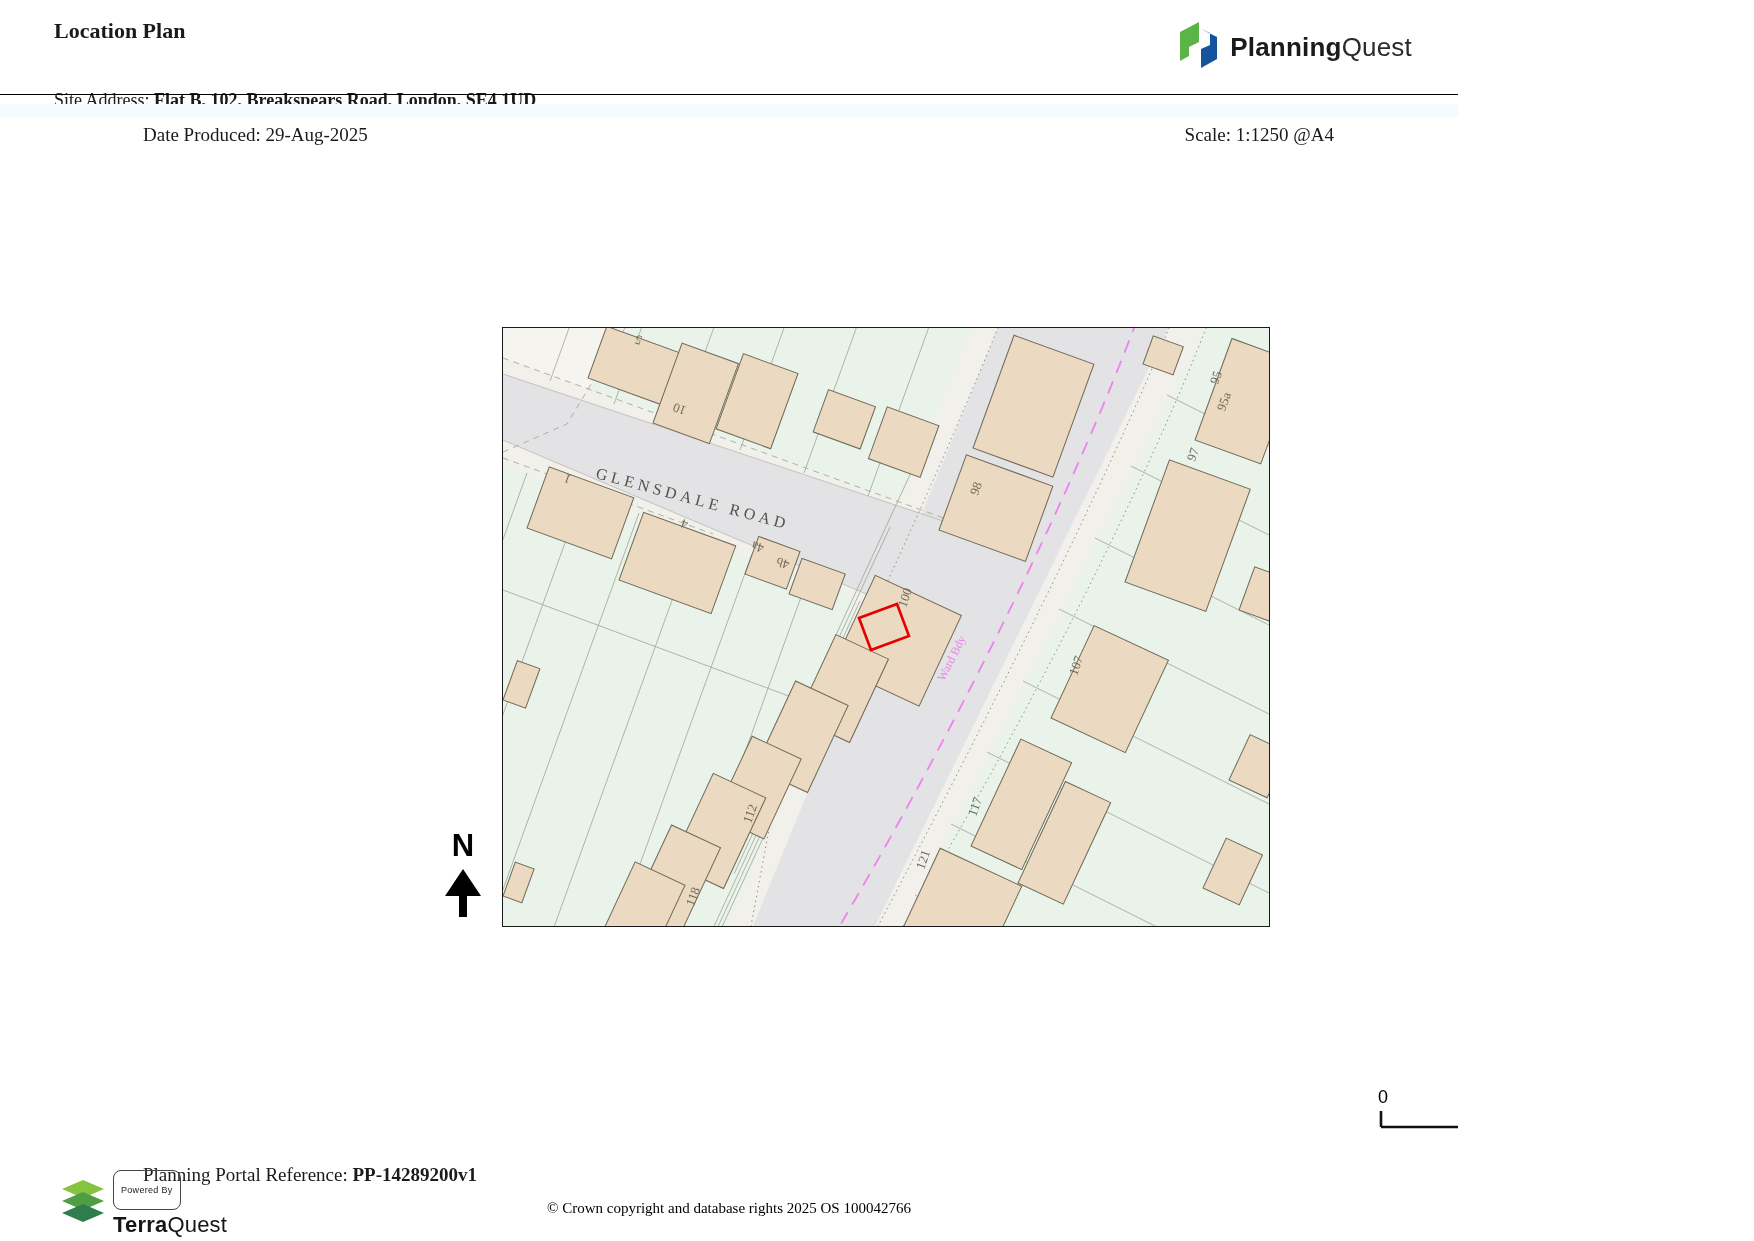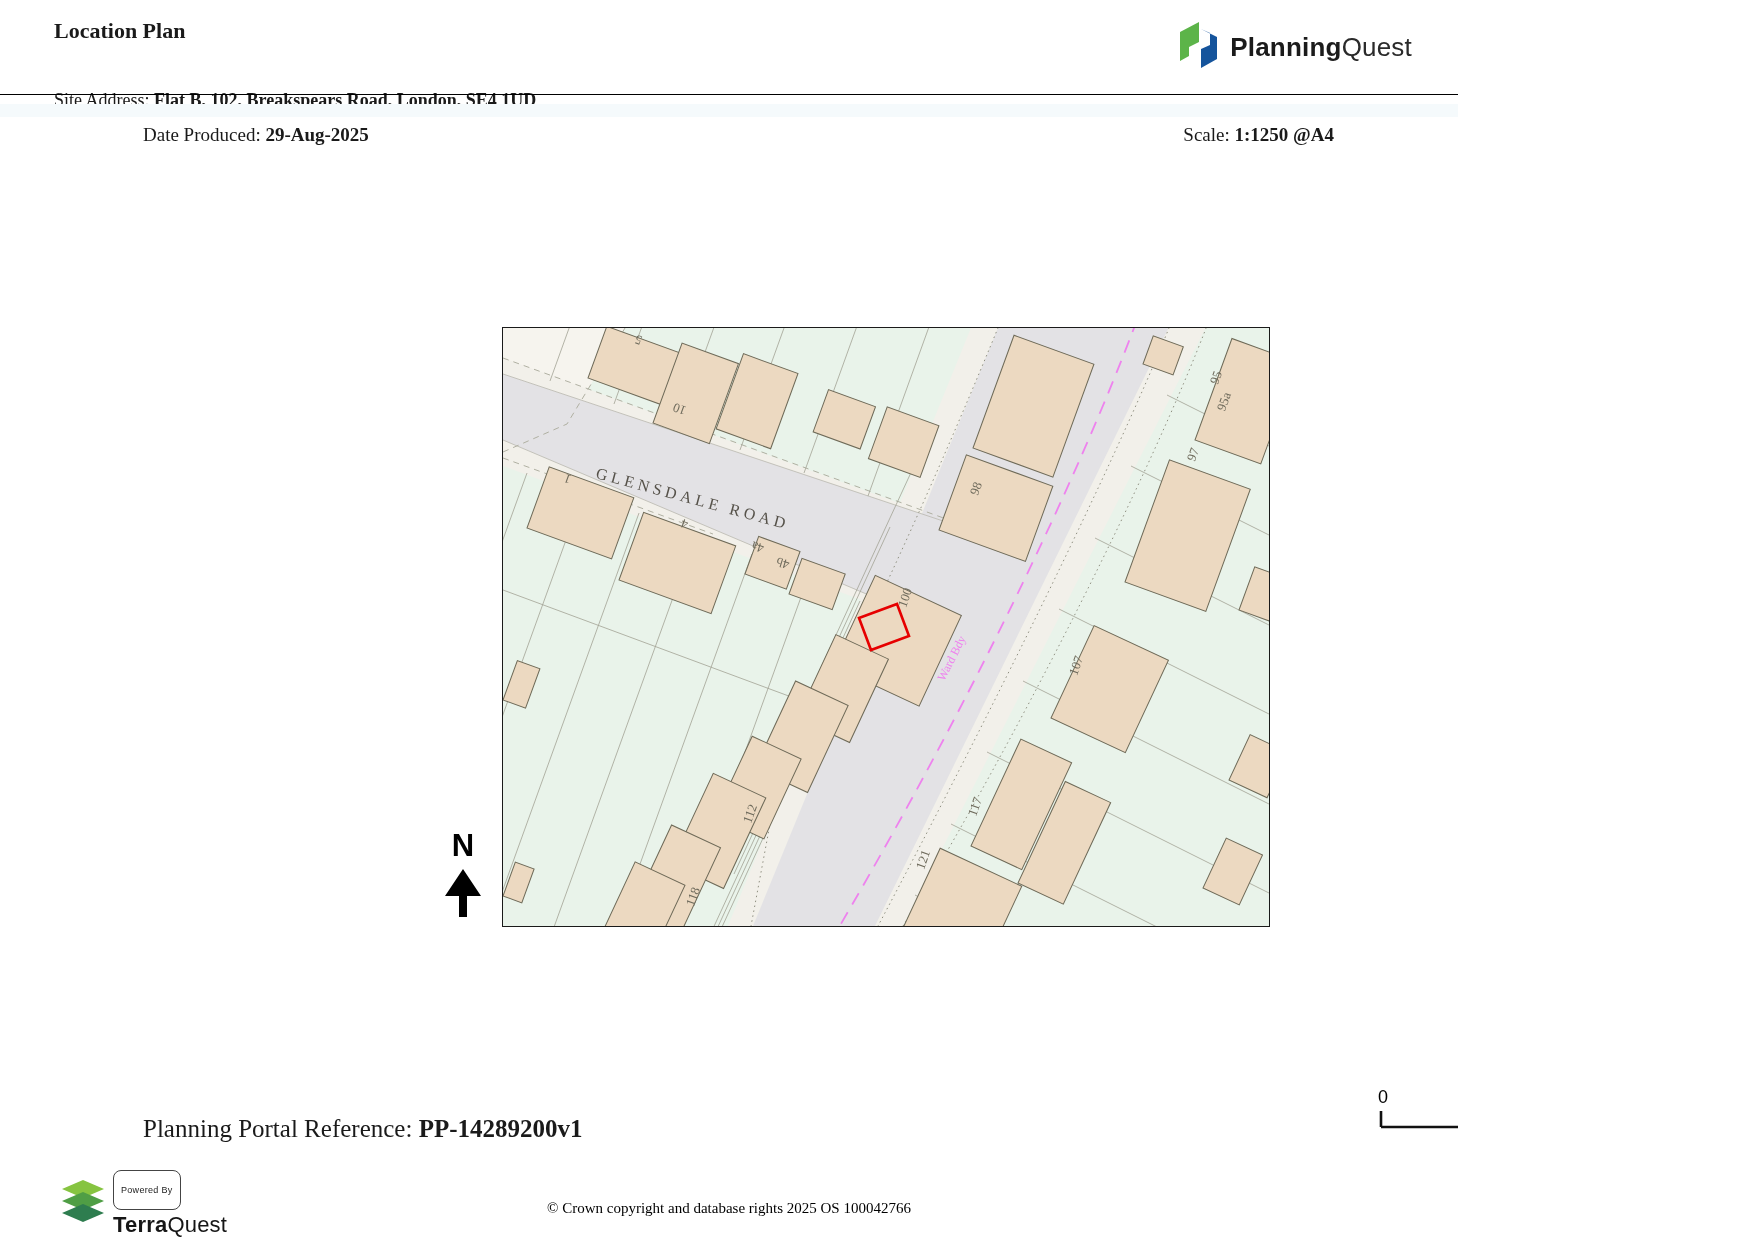--- a/index.html
+++ b/index.html
@@ -12,38 +12,38 @@
   .rule{position:absolute;left:0;top:94px;width:1754px;height:0;border-top:1.5px solid #000;}
   .tintband{position:absolute;left:0;top:104px;width:1754px;height:13px;background:#f5fafc;}
   .pplogo{position:absolute;right:46px;top:20px;display:flex;align-items:center;gap:10px;
           font-family:"Liberation Sans", sans-serif;}
   .pplogo .wordmark{font-size:26px;color:#1b1b1b;letter-spacing:.2px;}
   .pplogo .wordmark .b{font-weight:bold;}
   .pplogo .wordmark .l{font-weight:normal;color:#2a2a2a;}
   
   .dateline{position:absolute;left:143px;top:124px;font-size:19px;}
   .scaleline{position:absolute;right:124px;top:124px;font-size:19px;margin-left:37px;}
-  .dateline b,.scaleline b{font-weight:bold;}
+  .dateline b,.scaleline b{font-weight:normal;}
   
   .mapframe{position:absolute;left:502px;top:327px;width:766px;height:598px;
             border:1.2px solid #1a1a1a;background:#e9f3ea;}
   .mapframe svg{display:block;}
   
   .north{position:absolute;left:433px;top:830px;width:60px;text-align:center;
          font-family:"Liberation Sans", sans-serif;}
   .north .n{font-size:31px;font-weight:bold;color:#000;line-height:1;}
   .north svg{margin-top:8px;}
   
   .scalebar{position:absolute;left:1378px;top:1088px;width:256px;
             font-family:"Liberation Sans", sans-serif;font-size:18px;color:#000;}
   .scalebar .nums{display:flex;justify-content:space-between;line-height:1;}
   .scalebar svg{display:block;margin-top:4px;}
   .scalebar .unit{text-align:center;font-size:18px;}
   
-  .refline{position:absolute;left:143px;top:1115px;font-size:25px;}
+  .refline{position:absolute;left:143px;top:1164px;font-size:19px;}
   .refline b{font-weight:bold;}
   .copyright{position:absolute;left:50%;top:1200px;transform:translateX(-50%);
              font-size:15px;color:#000000;}
   .tq{position:absolute;left:62px;top:1170px;display:flex;align-items:center;gap:9px;
       font-family:"Liberation Sans", sans-serif;}
   .tq .txtcol{display:flex;flex-direction:column;align-items:flex-start;}
   .tq .pill{font-size:9px;color:#222;border:1px solid #444;border-radius:8px;
             padding:14px 7px;letter-spacing:.3px;}
   .tq .brand{font-size:22px;color:#161616;margin-top:2px;letter-spacing:.2px;}
   .tq .brand .b{font-weight:bold;}

